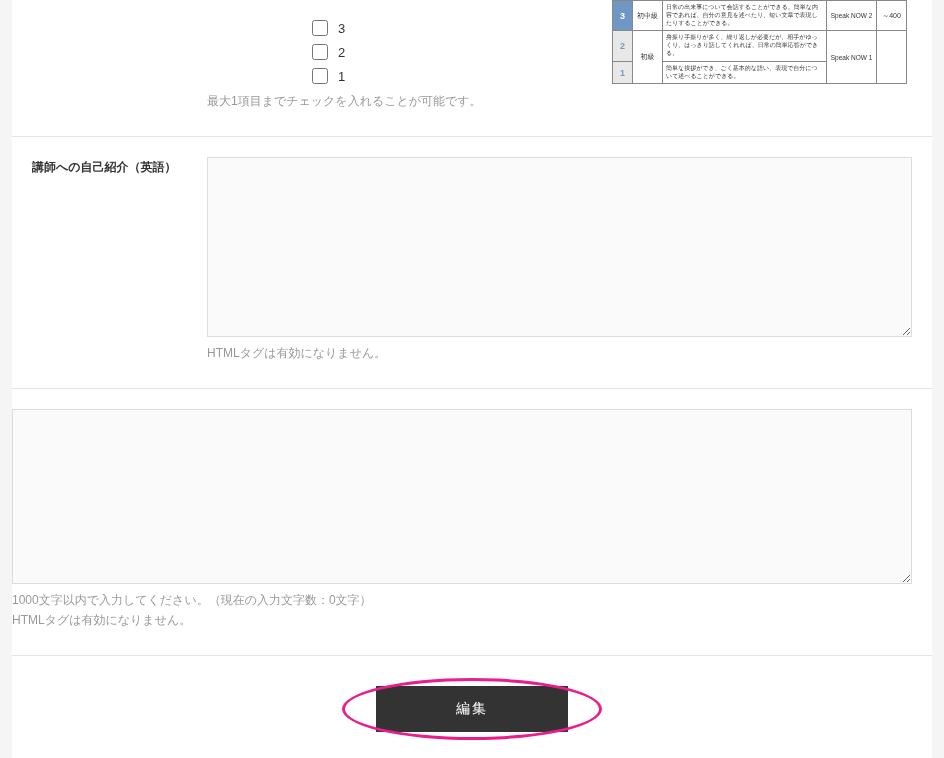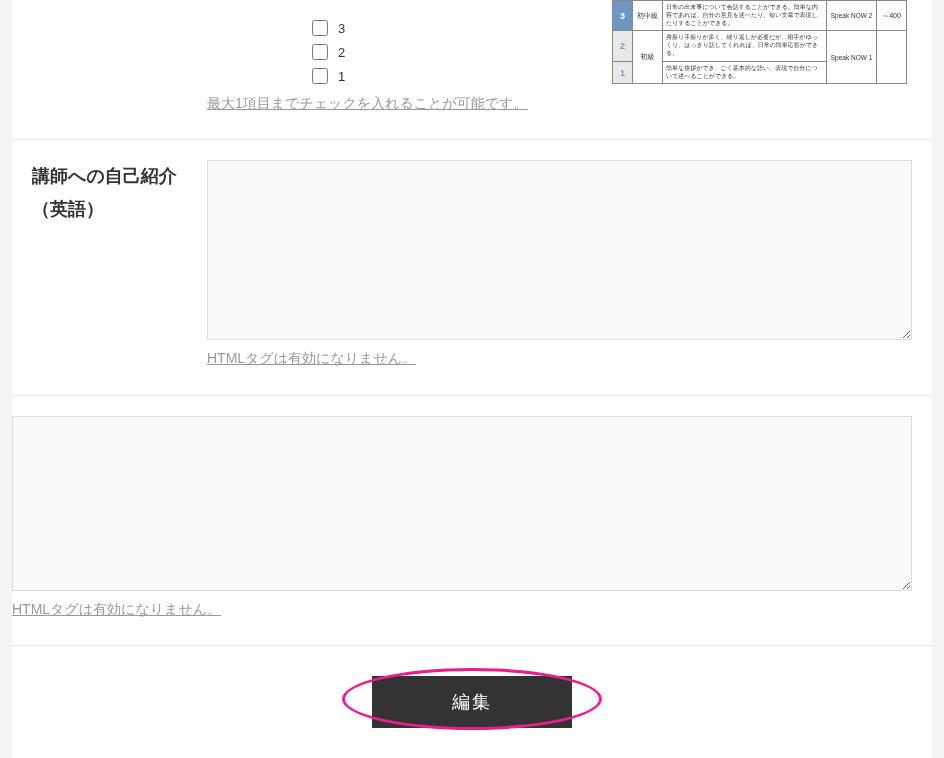--- a/index.html
+++ b/index.html
@@ -25,21 +25,21 @@
       padding: 20px 0 25px 0;
     }
     .form-row:last-of-type {
       border-bottom: none;
     }
     .label-col {
       width: 195px;
       padding: 0 0 0 20px;
       font-weight: bold;
       color: #333;
-      font-size: 18px;
+      font-size: 12px;
       line-height: 1.8;
     }
     .input-col {
       flex: 1;
       padding: 0 20px 0 0;
     }
     .checkbox-group {
       padding-left: 105px;
     }
     .checkbox-item {
@@ -53,24 +53,23 @@
       margin-right: 10px;
       border: 1px solid #999;
       background: #fff;
     }
     .checkbox-item label {
       font-size: 13px;
       color: #333;
     }
     .helper-text {
       color: #999;
-      font-size: 14px;
+      font-size: 12px;
       margin-top: 4px;
       line-height: 1.6;
-      text-decoration: underline;
     }
     textarea {
       width: 100%;
       min-height: 175px;
       border: 1px solid #ddd;
       background: #fafafa;
       padding: 8px;
       font-family: inherit;
       font-size: 13px;
       resize: both;
@@ -131,21 +130,21 @@
     .button-row {
       text-align: center;
       padding: 30px 0 40px 0;
       position: relative;
     }
     .edit-button {
       background: #333;
       color: #fff;
       border: none;
       padding: 14px 80px;
-      font-size: 18px;
+      font-size: 14px;
       cursor: pointer;
       letter-spacing: 2px;
     }
     .ellipse {
       position: absolute;
       top: 22px;
       left: 50%;
       transform: translateX(-50%);
       width: 260px;
       height: 62px;
@@ -210,20 +209,21 @@
       <div class="helper-text">
         <div>HTMLタグは有効になりません。</div>
       </div>
     </div>
   </div>
 
   <div class="form-row">
     <div class="input-col">
       <textarea style=""></textarea>
       <div class="helper-text">
+        <div>1000文字以内で入力してください。（現在の入力文字数：0文字）</div>
         <div>HTMLタグは有効になりません。</div>
       </div>
     </div>
   </div>
 
   <div class="button-row">
     <button class="edit-button">編集</button>
     <div class="ellipse"></div>
   </div>
 

